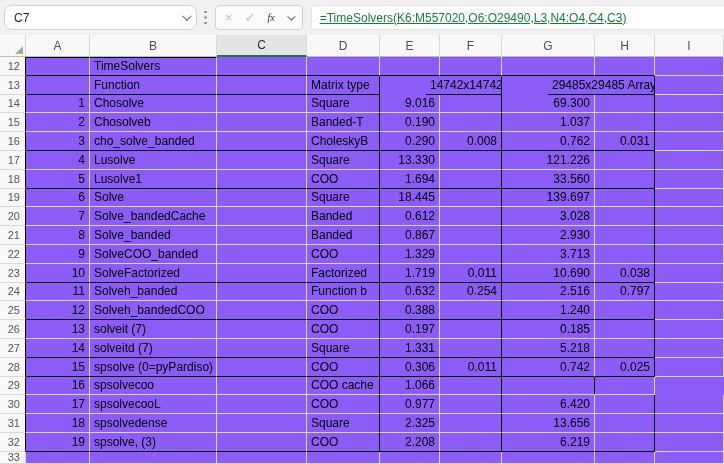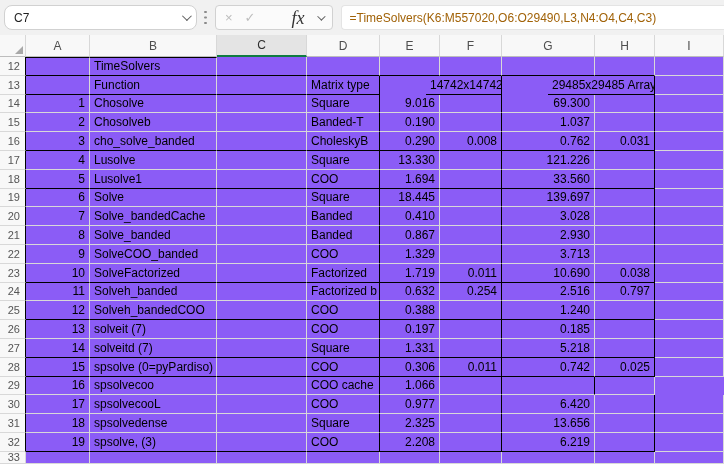--- a/index.html
+++ b/index.html
@@ -17,24 +17,24 @@
   .namebox .grow { flex:1; }
   .chev { width:7px; height:7px; border-right:1.4px solid #5f5f5f; border-bottom:1.4px solid #5f5f5f;
     transform:rotate(45deg) translateY(-2px); display:inline-block; }
   .chev.small { width:6px; height:6px; }
   .dots { width:3px; height:2px; margin:0 8px 0 7px; position:relative; }
   .dots::before { content:""; position:absolute; top:-6px; left:0; width:2.5px; height:2.5px; border-radius:50%;
     background:#8a8a8a; box-shadow:0 5.5px 0 #8a8a8a, 0 11px 0 #8a8a8a; }
   .fxgroup { height:25px; border:1px solid #d1d1d1; border-radius:4px; background:#fbfbfb;
     display:flex; align-items:center; gap:12px; padding:0 9px; }
   .icon-x, .icon-check { color:#bdbdbd; font-size:13px; line-height:1; }
-  .fx { font-family:"Liberation Serif", serif; font-style:italic; font-size:18px; color:#333; line-height:1;margin-left:24px; }
+  .fx { font-family:"Liberation Serif", serif; font-style:italic; font-size:10px; color:#333; line-height:1; }
   .finput { flex:1; height:25px; background:#fff; border:1px solid #e4e4e4; border-right:none;
     border-radius:4px 0 0 4px; margin-left:8px; display:flex; align-items:center; padding:0 8px;
-    font-size:12px; color:#a16207; white-space:nowrap; overflow:hidden; }
+    font-size:12px; color:#15803d; white-space:nowrap; overflow:hidden;text-decoration:underline; }
   
   .headers { display:grid; grid-template-columns:var(--cols); height:22px; background:var(--hdrbg); }
   .colhead { border-right:1px solid var(--grid); border-bottom:1px solid var(--hdrline);
     display:flex; align-items:center; justify-content:center; font-size:12px; color:#4e4e4e; cursor:default; }
   .colhead.selected { background:#e4e4e4; border-bottom:2px solid #107C41; color:#2e2e2e; }
   .corner { position:relative; background:var(--hdrbg); border-right:1px solid var(--grid); border-bottom:1px solid var(--hdrline); }
   .corner::after { content:""; position:absolute; right:2px; bottom:2px; width:0; height:0;
     border-left:8px solid transparent; border-bottom:8px solid #a8a8a8; }
   
   .gridbody { background:#8b5cf6; }
@@ -180,21 +180,21 @@
         <div class="cell cG num">139.697</div>
         <div class="cell cH num bH"></div>
         <div class="cell cI"></div>
       </div>
       <div class="row">
         <div class="cell gutter gb">20</div>
         <div class="cell cA num">7</div>
         <div class="cell cB txt">Solve_bandedCache</div>
         <div class="cell cC"></div>
         <div class="cell cD txt bD">Banded</div>
-        <div class="cell cE num">0.410</div>
+        <div class="cell cE num">0.612</div>
         <div class="cell cF num bF"></div>
         <div class="cell cG num">3.028</div>
         <div class="cell cH num bH"></div>
         <div class="cell cI"></div>
       </div>
       <div class="row">
         <div class="cell gutter gb">21</div>
         <div class="cell cA num">8</div>
         <div class="cell cB txt">Solve_banded</div>
         <div class="cell cC"></div>
@@ -227,21 +227,21 @@
         <div class="cell cF num bF hb">0.011</div>
         <div class="cell cG num hb">10.690</div>
         <div class="cell cH num bH hb">0.038</div>
         <div class="cell cI"></div>
       </div>
       <div class="row">
         <div class="cell gutter gb">24</div>
         <div class="cell cA num">11</div>
         <div class="cell cB txt">Solveh_banded</div>
         <div class="cell cC"></div>
-        <div class="cell cD txt bD">Factorized b</div>
+        <div class="cell cD txt bD">Function b</div>
         <div class="cell cE num">0.632</div>
         <div class="cell cF num bF">0.254</div>
         <div class="cell cG num">2.516</div>
         <div class="cell cH num bH">0.797</div>
         <div class="cell cI"></div>
       </div>
       <div class="row">
         <div class="cell gutter gb">25</div>
         <div class="cell cA num hb">12</div>
         <div class="cell cB txt hb">Solveh_bandedCOO</div>

